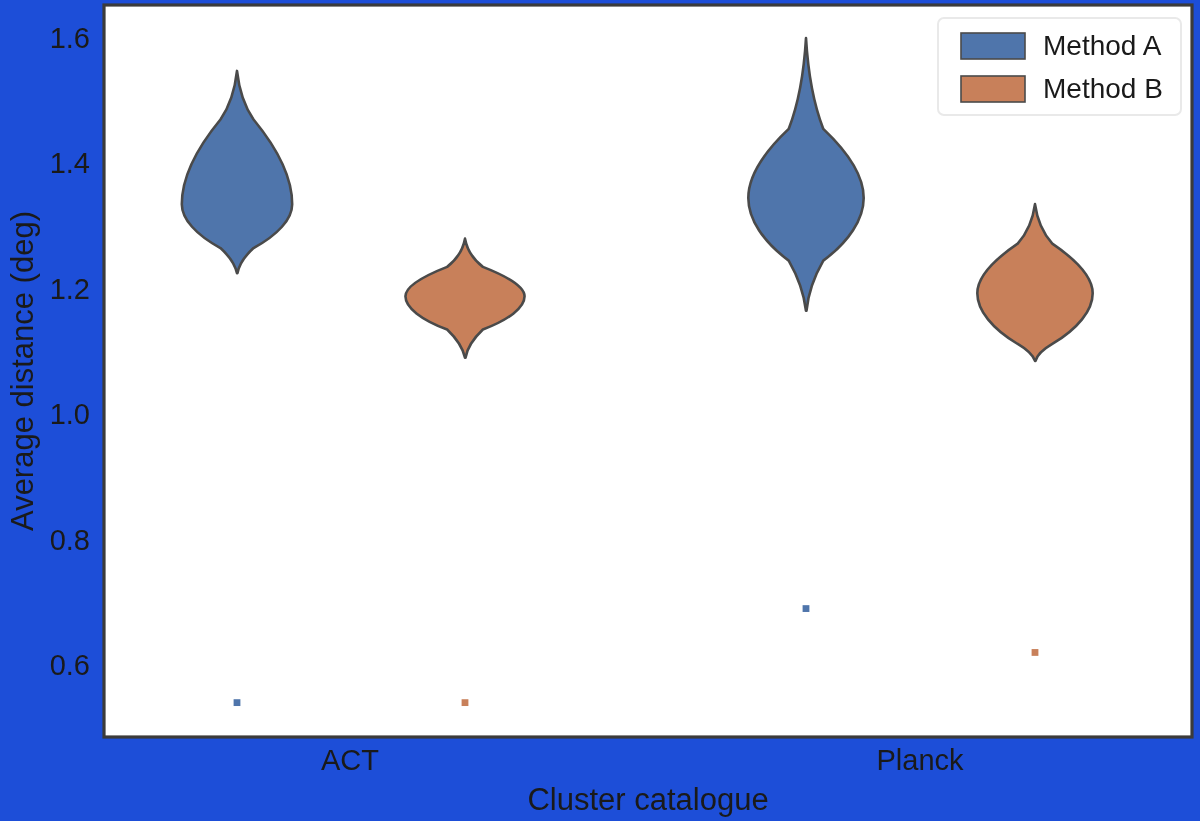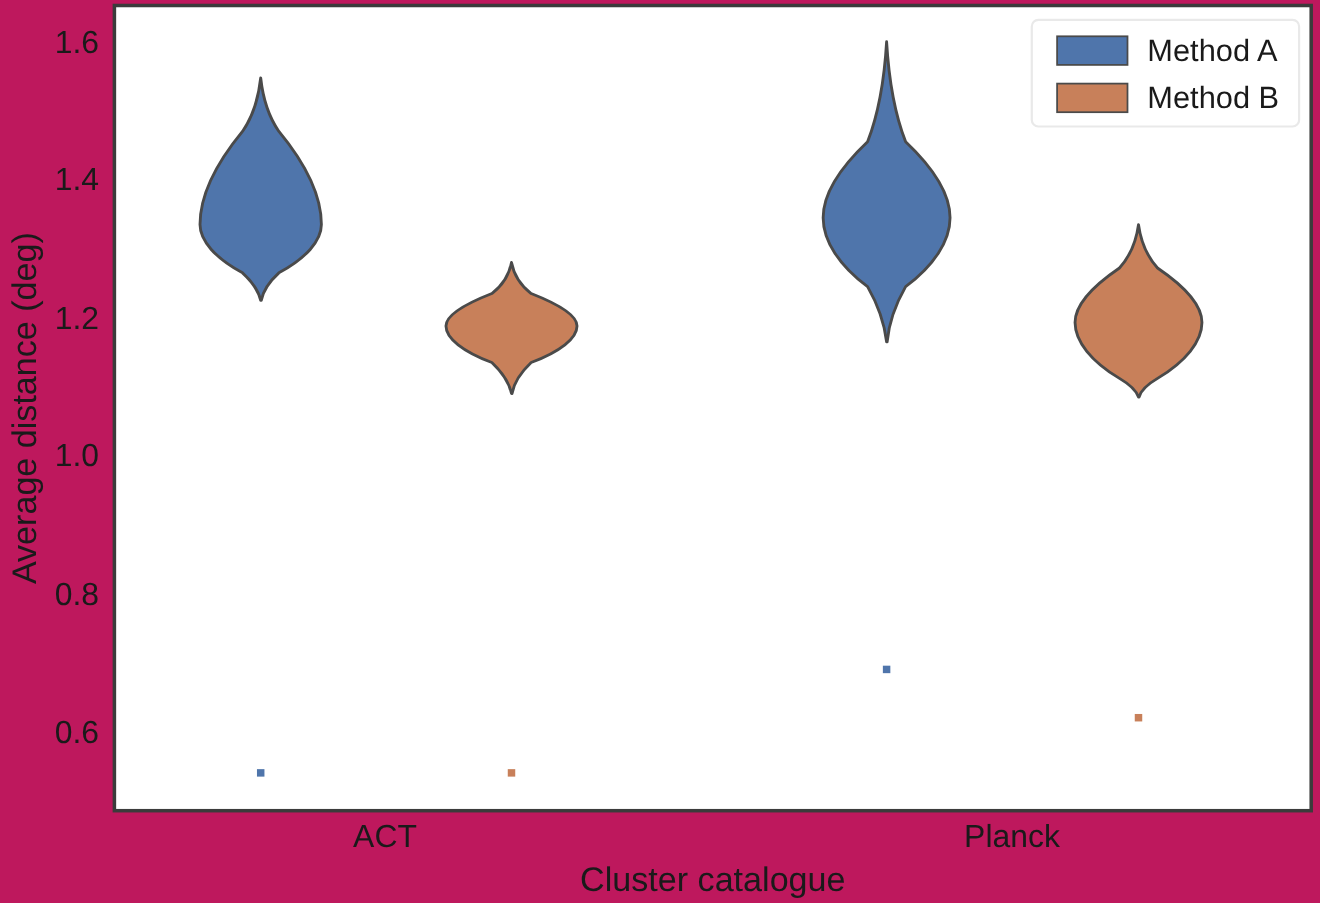--- a/index.html
+++ b/index.html
@@ -7,21 +7,21 @@
     padding: 0;
     background: #ffffff;
   }
   body {
     font-family: "Liberation Sans", sans-serif;
   }
   #figure {
     position: relative;
     width: 1200px;
     height: 821px;
-    background: #be185d;
+    background: #1d4ed8;
     overflow: hidden;
   }
   #plot-svg {
     position: absolute;
     left: 0;
     top: 0;
     width: 1200px;
     height: 821px;
   }
   .axis-tick-label {

